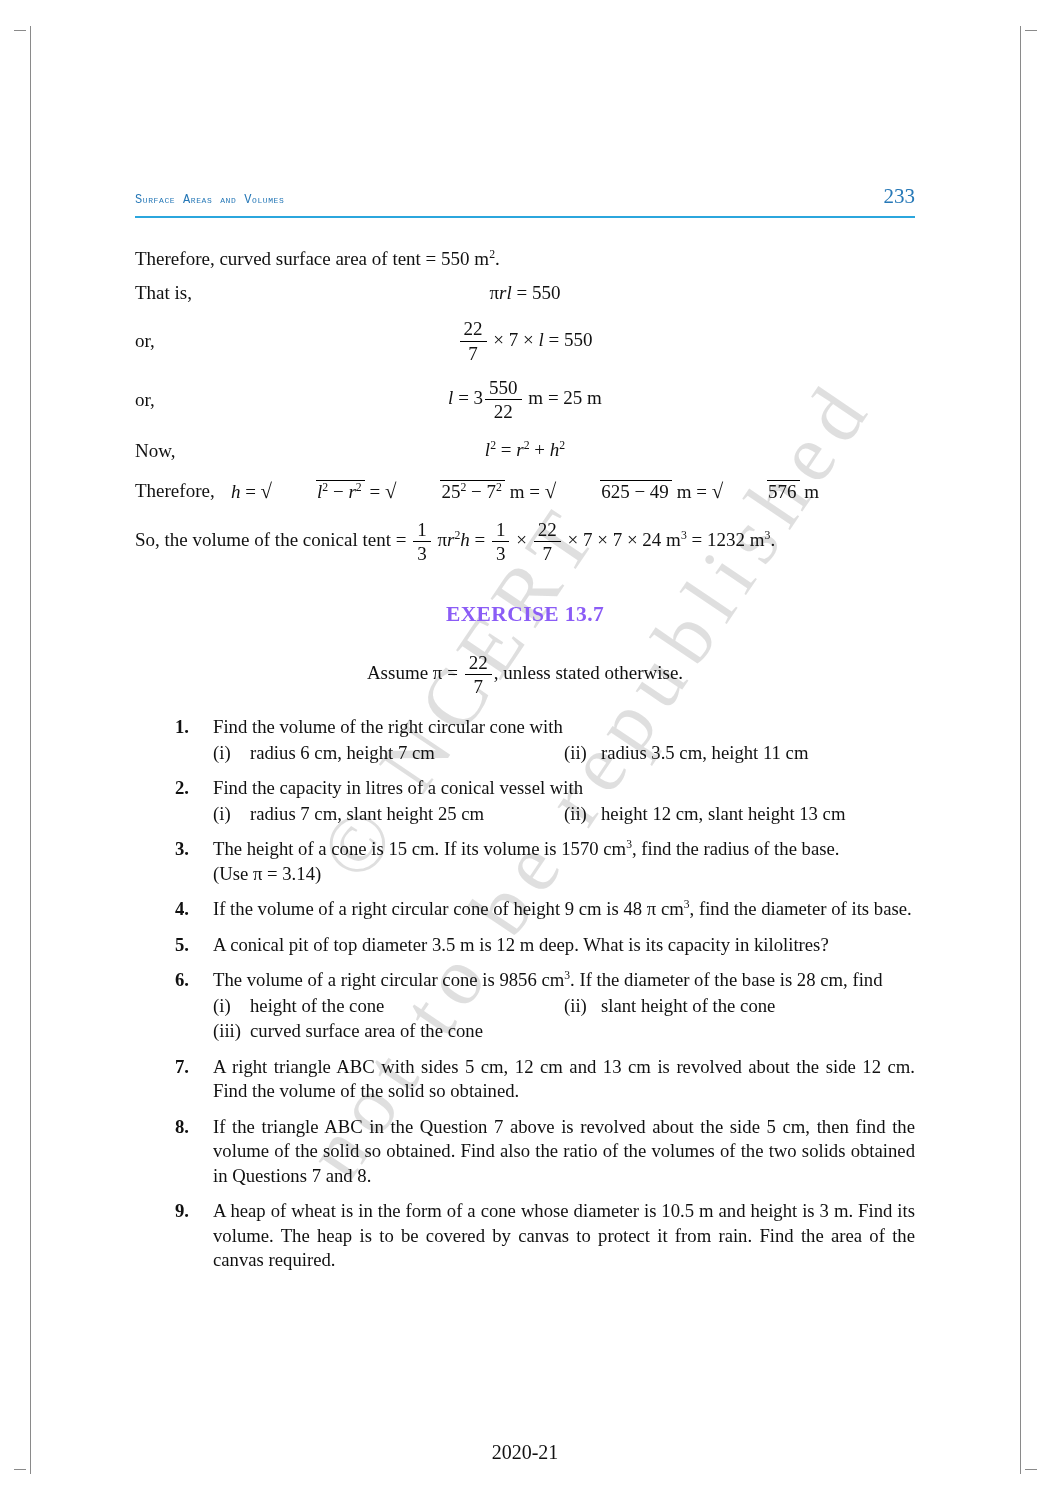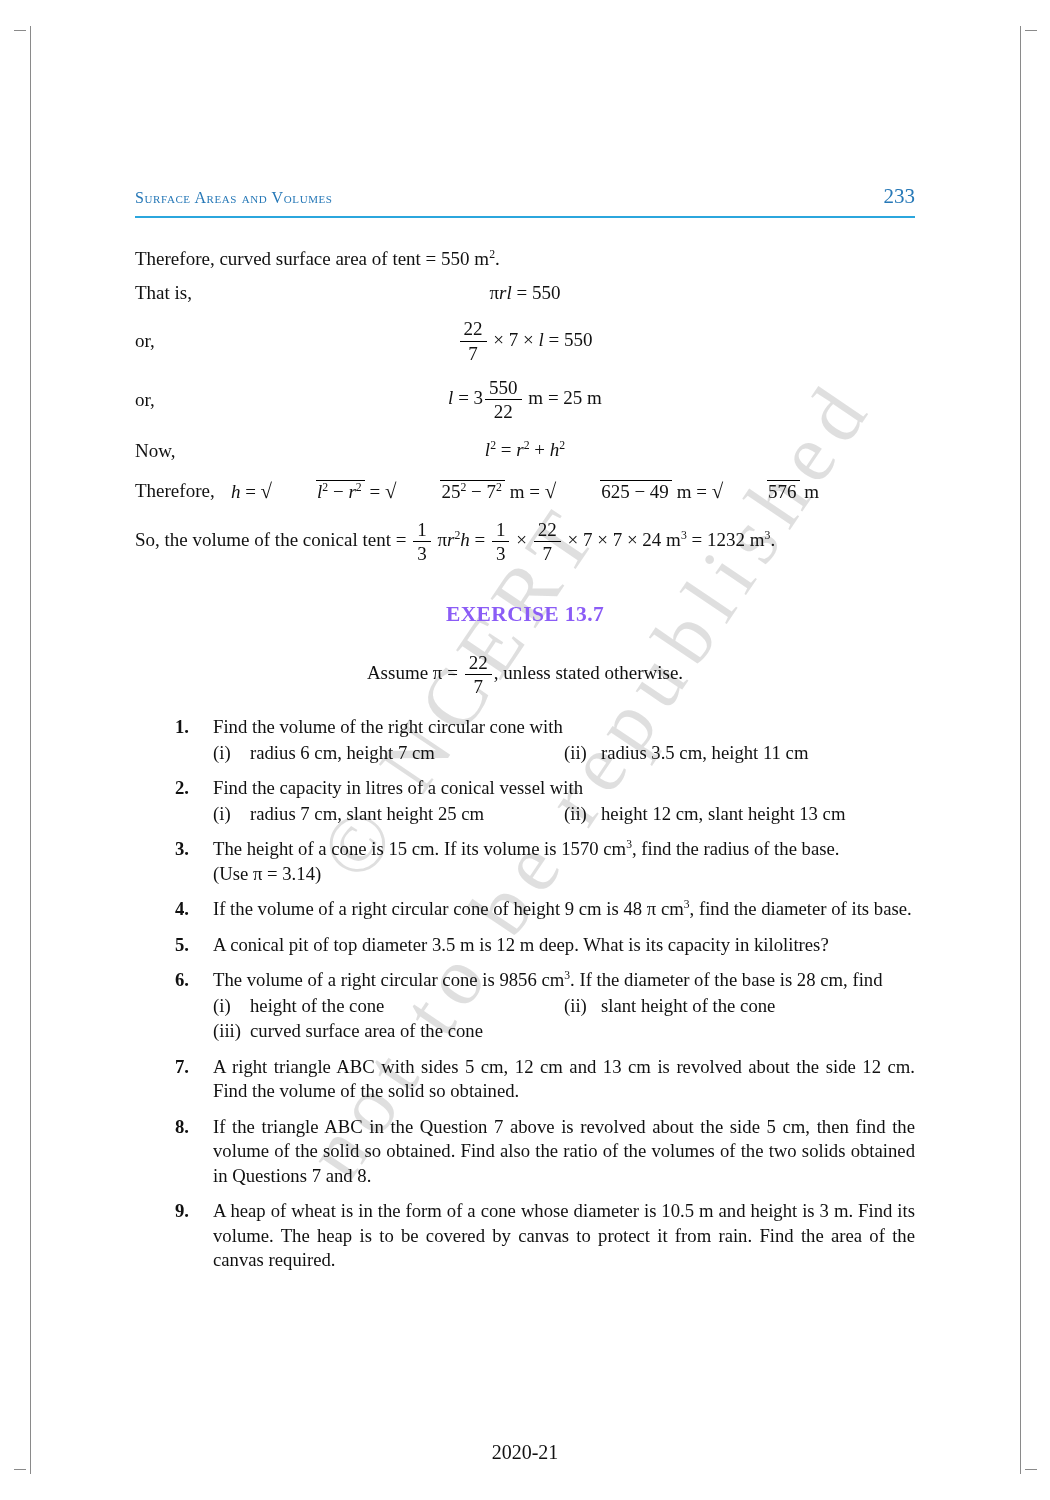--- a/index.html
+++ b/index.html
@@ -22,21 +22,21 @@
     pointer-events:none;
   }
   .wm-line{font-size:82px;letter-spacing:12px;white-space:nowrap;}
   .wm-line2{margin-top:62px;}
 
   .content{position:relative;z-index:1;padding:182px 135px 0 135px;font-size:19px;line-height:1.38;}
 
   
   .runhead{display:flex;justify-content:space-between;align-items:baseline;
     border-bottom:2px solid #2ba6dd;padding-bottom:5px;}
-  .runhead .title{font-variant:small-caps;color:#2678b7;font-size:16px;letter-spacing:.6px;}
+  .runhead .title{font-variant:small-caps;color:#2678b7;font-size:12px;letter-spacing:.6px;font-family:Liberation Mono, monospace;}
   .runhead .pageno{color:#2678b7;font-size:21px;}
 
   .para{margin-top:28px;}
 
   
   .eqrow{position:relative;text-align:center;}
   .eqlabel{position:absolute;left:0;top:50%;transform:translateY(-50%);}
   .r0{margin-top:8px;} .r1{margin-top:12px;} .r2{margin-top:13px;}
   .r3{margin-top:15px;} .r4{margin-top:13px;} .r5{margin-top:5px;}
   .volume{margin-top:13px;}

